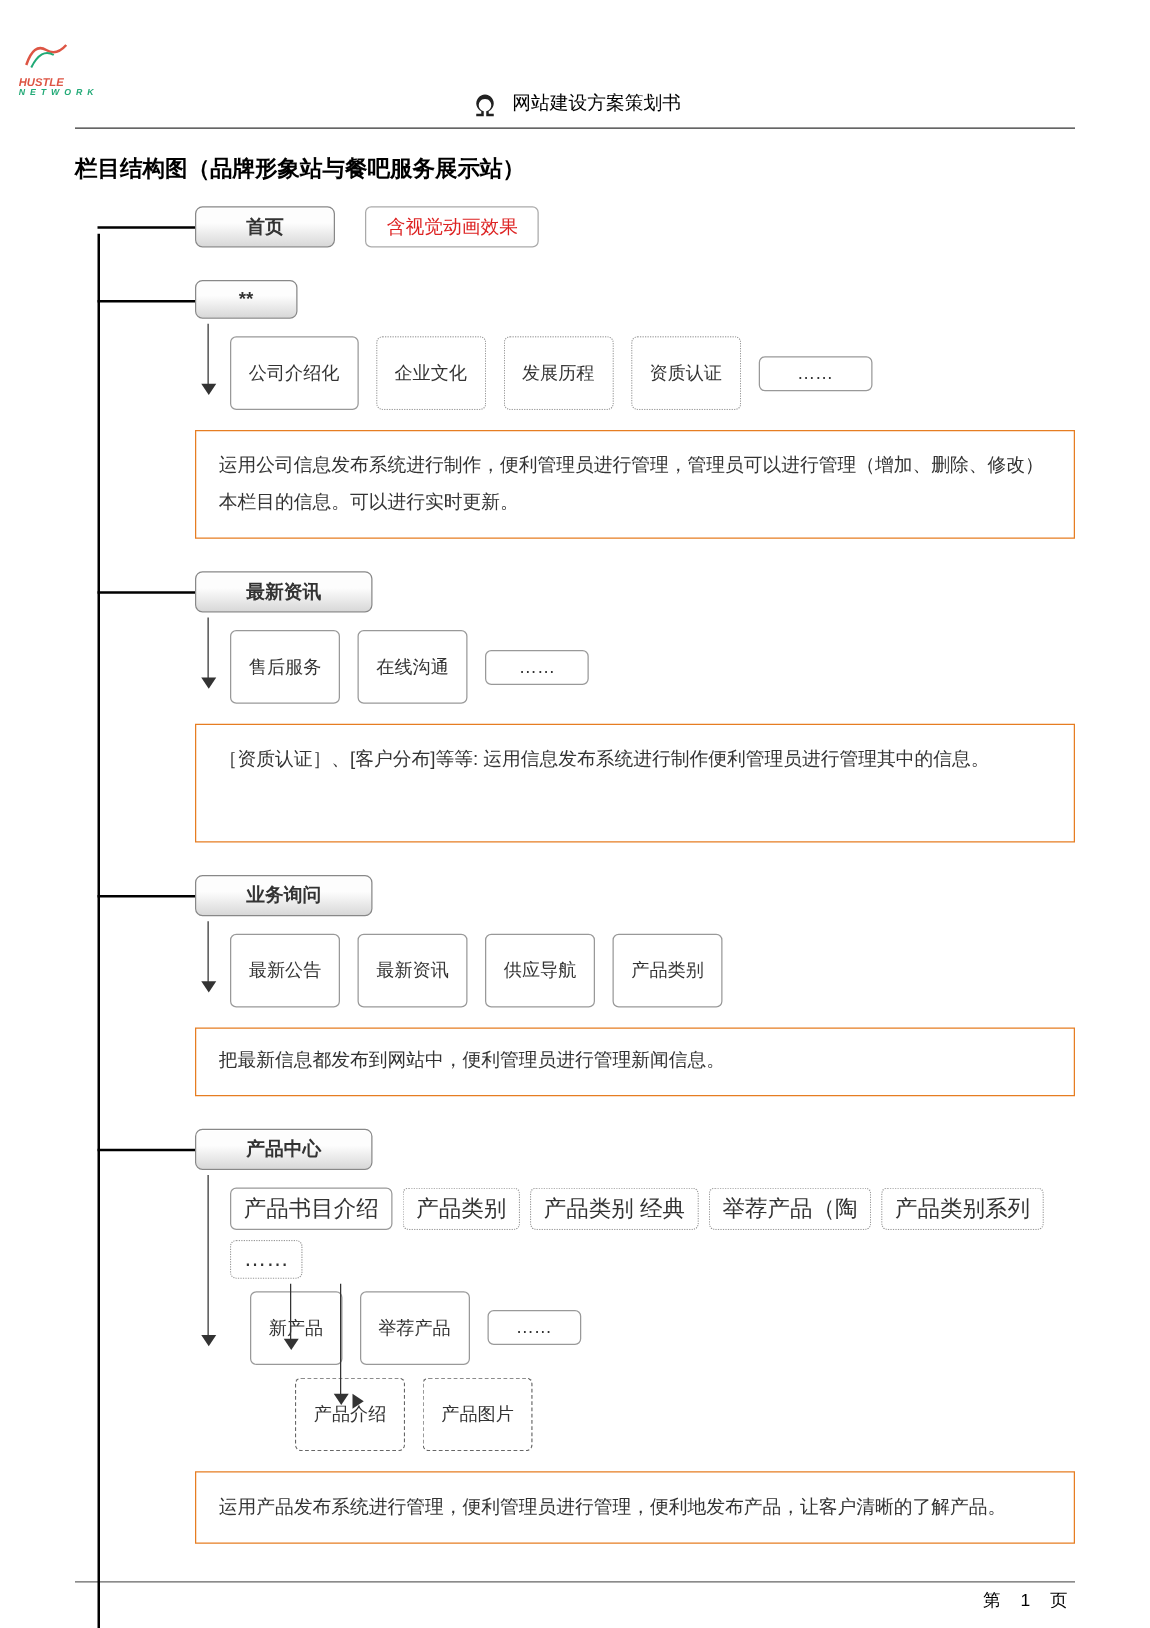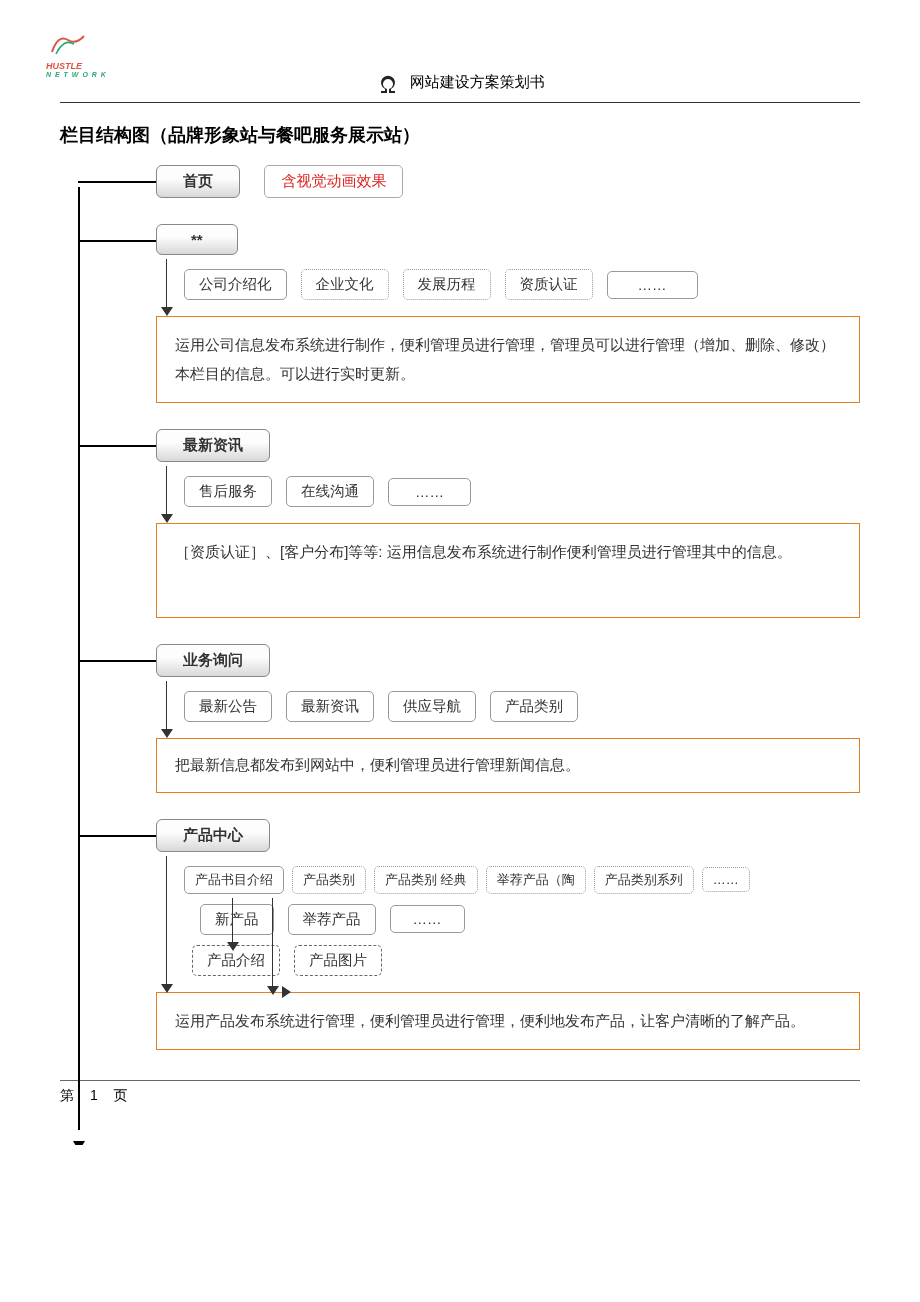--- a/index.html
+++ b/index.html
@@ -5,45 +5,45 @@
   * { box-sizing: border-box; }
   body {
     margin: 0;
     padding: 0;
     background: #fff;
     font-family: "Microsoft YaHei", "SimSun", sans-serif;
     width: 920px;
     position: relative;
   }
   .page { width: 920px; padding: 30px 60px 40px 60px; position: relative; }
-  .logo { position: absolute; top: 30px; left: 46px; font-size: 9px; color: #d54; font-style: italic; font-weight: bold; line-height: 1; }
+  .logo { position: absolute; top: 30px; left: 15px; font-size: 9px; color: #d54; font-style: italic; font-weight: bold; line-height: 1; }
   .logo .sub { color: #2a7; font-size: 7px; letter-spacing: 1px; }
   .header-center { text-align: center; margin-top: 40px; }
   .header-icon { display: inline-block; vertical-align: middle; }
   .header-text { display: inline-block; font-size: 15px; vertical-align: baseline; margin-left: 4px; }
   .hr { border: none; border-top: 1px solid #333; margin: 6px 0 18px 0; }
   .hr-footer { border: none; border-top: 1px solid #666; margin: 30px 0 6px 0; }
-  .footer-text { text-align: left; font-size: 14px; letter-spacing: 6px; }
+  .footer-text { text-align: right; font-size: 14px; letter-spacing: 6px; }
   .title { font-size: 18px; font-weight: bold; margin: 20px 0 18px 0; }
   .diagram { position: relative; padding-left: 36px; }
   .main-vline {
     position: absolute; left: 18px; top: 22px; bottom: -80px;
     width: 2px; background: #000;
   }
   .row { position: relative; margin-bottom: 14px; }
   .hconn {
     position: absolute; height: 2px; background: #000;
     left: -18px; width: 78px; top: 16px;
   }
   .node {
     display: inline-block;
     background: linear-gradient(to bottom, #fdfdfd 0%, #fdfdfd 40%, #d8d8d8 100%);
     border: 1px solid #888;
     border-radius: 6px;
-    padding: 6px 26px;
+    padding: 6px 40px;
     font-size: 15px;
     font-weight: bold;
     color: #333;
     box-shadow: 0 1px 0 #fff inset;
     margin-left: 60px;
   }
   .note {
     display: inline-block;
     border: 1px solid #aaa;
     border-radius: 5px;
@@ -59,26 +59,26 @@
   .sub-vline { position: absolute; left: 70px; top: -10px; height: 50px; width: 1.4px; background: #333; }
   .arrow-down {
     position: absolute; left: 64.5px; width: 0; height: 0;
     border-left: 6px solid transparent; border-right: 6px solid transparent;
     border-top: 9px solid #333;
   }
   .sub-row { display: flex; flex-wrap: wrap; gap: 14px; margin-left: 60px; align-items: center; }
   .sub-row2 { margin-top: 10px; }
   .box {
     border: 1px solid #999; border-radius: 5px;
-    padding: 5px 14px; font-size: 14.5px; color: #333; background: #fff;
+    padding: 19px 14px; font-size: 14.5px; color: #333; background: #fff;
     white-space: nowrap;
   }
   .box.dot { border: 1.5px dotted #999; }
   .box.dash { border: 1.5px dashed #666; }
-  .box.sm { font-size: 13px; padding: 4px 10px; }
+  .box.sm { font-size: 18px; padding: 4px 10px; }
   .desc {
     border: 1.2px solid #e67d22;
     margin: 16px 0 18px 60px;
     padding: 14px 18px;
     font-size: 15px;
     line-height: 1.9;
     color: #333;
     background: #fff;
   }
   .desc.tall { min-height: 95px; }
@@ -194,21 +194,21 @@
           <div class="inner-vline"></div>
           <div class="arrow-down" style="left:102.5px; top:38px"></div>
           <div class="sub-row sub-row2" style="margin-left:76px">
             <span class="box">新产品</span>
             <span class="box">举荐产品</span>
             <span class="box" style="padding:5px 22px">……</span>
           </div>
           <div class="inner-vline2"></div>
           <div class="arrow-down" style="left:142.5px; top:82px"></div>
           <div class="arrow-right" style="left:158px; top:82px"></div>
-          <div class="sub-row sub-row2" style="margin-left:68px">
+          <div class="sub-row sub-row2" style="margin-left:112px">
             <span class="box dash">产品介绍</span>
             <span class="box dash">产品图片</span>
           </div>
         </div>
       </div>
       <div class="desc">运用产品发布系统进行管理，便利管理员进行管理，便利地发布产品，让客户清晰的了解产品。</div>
     </div>
 
   </div>
 

